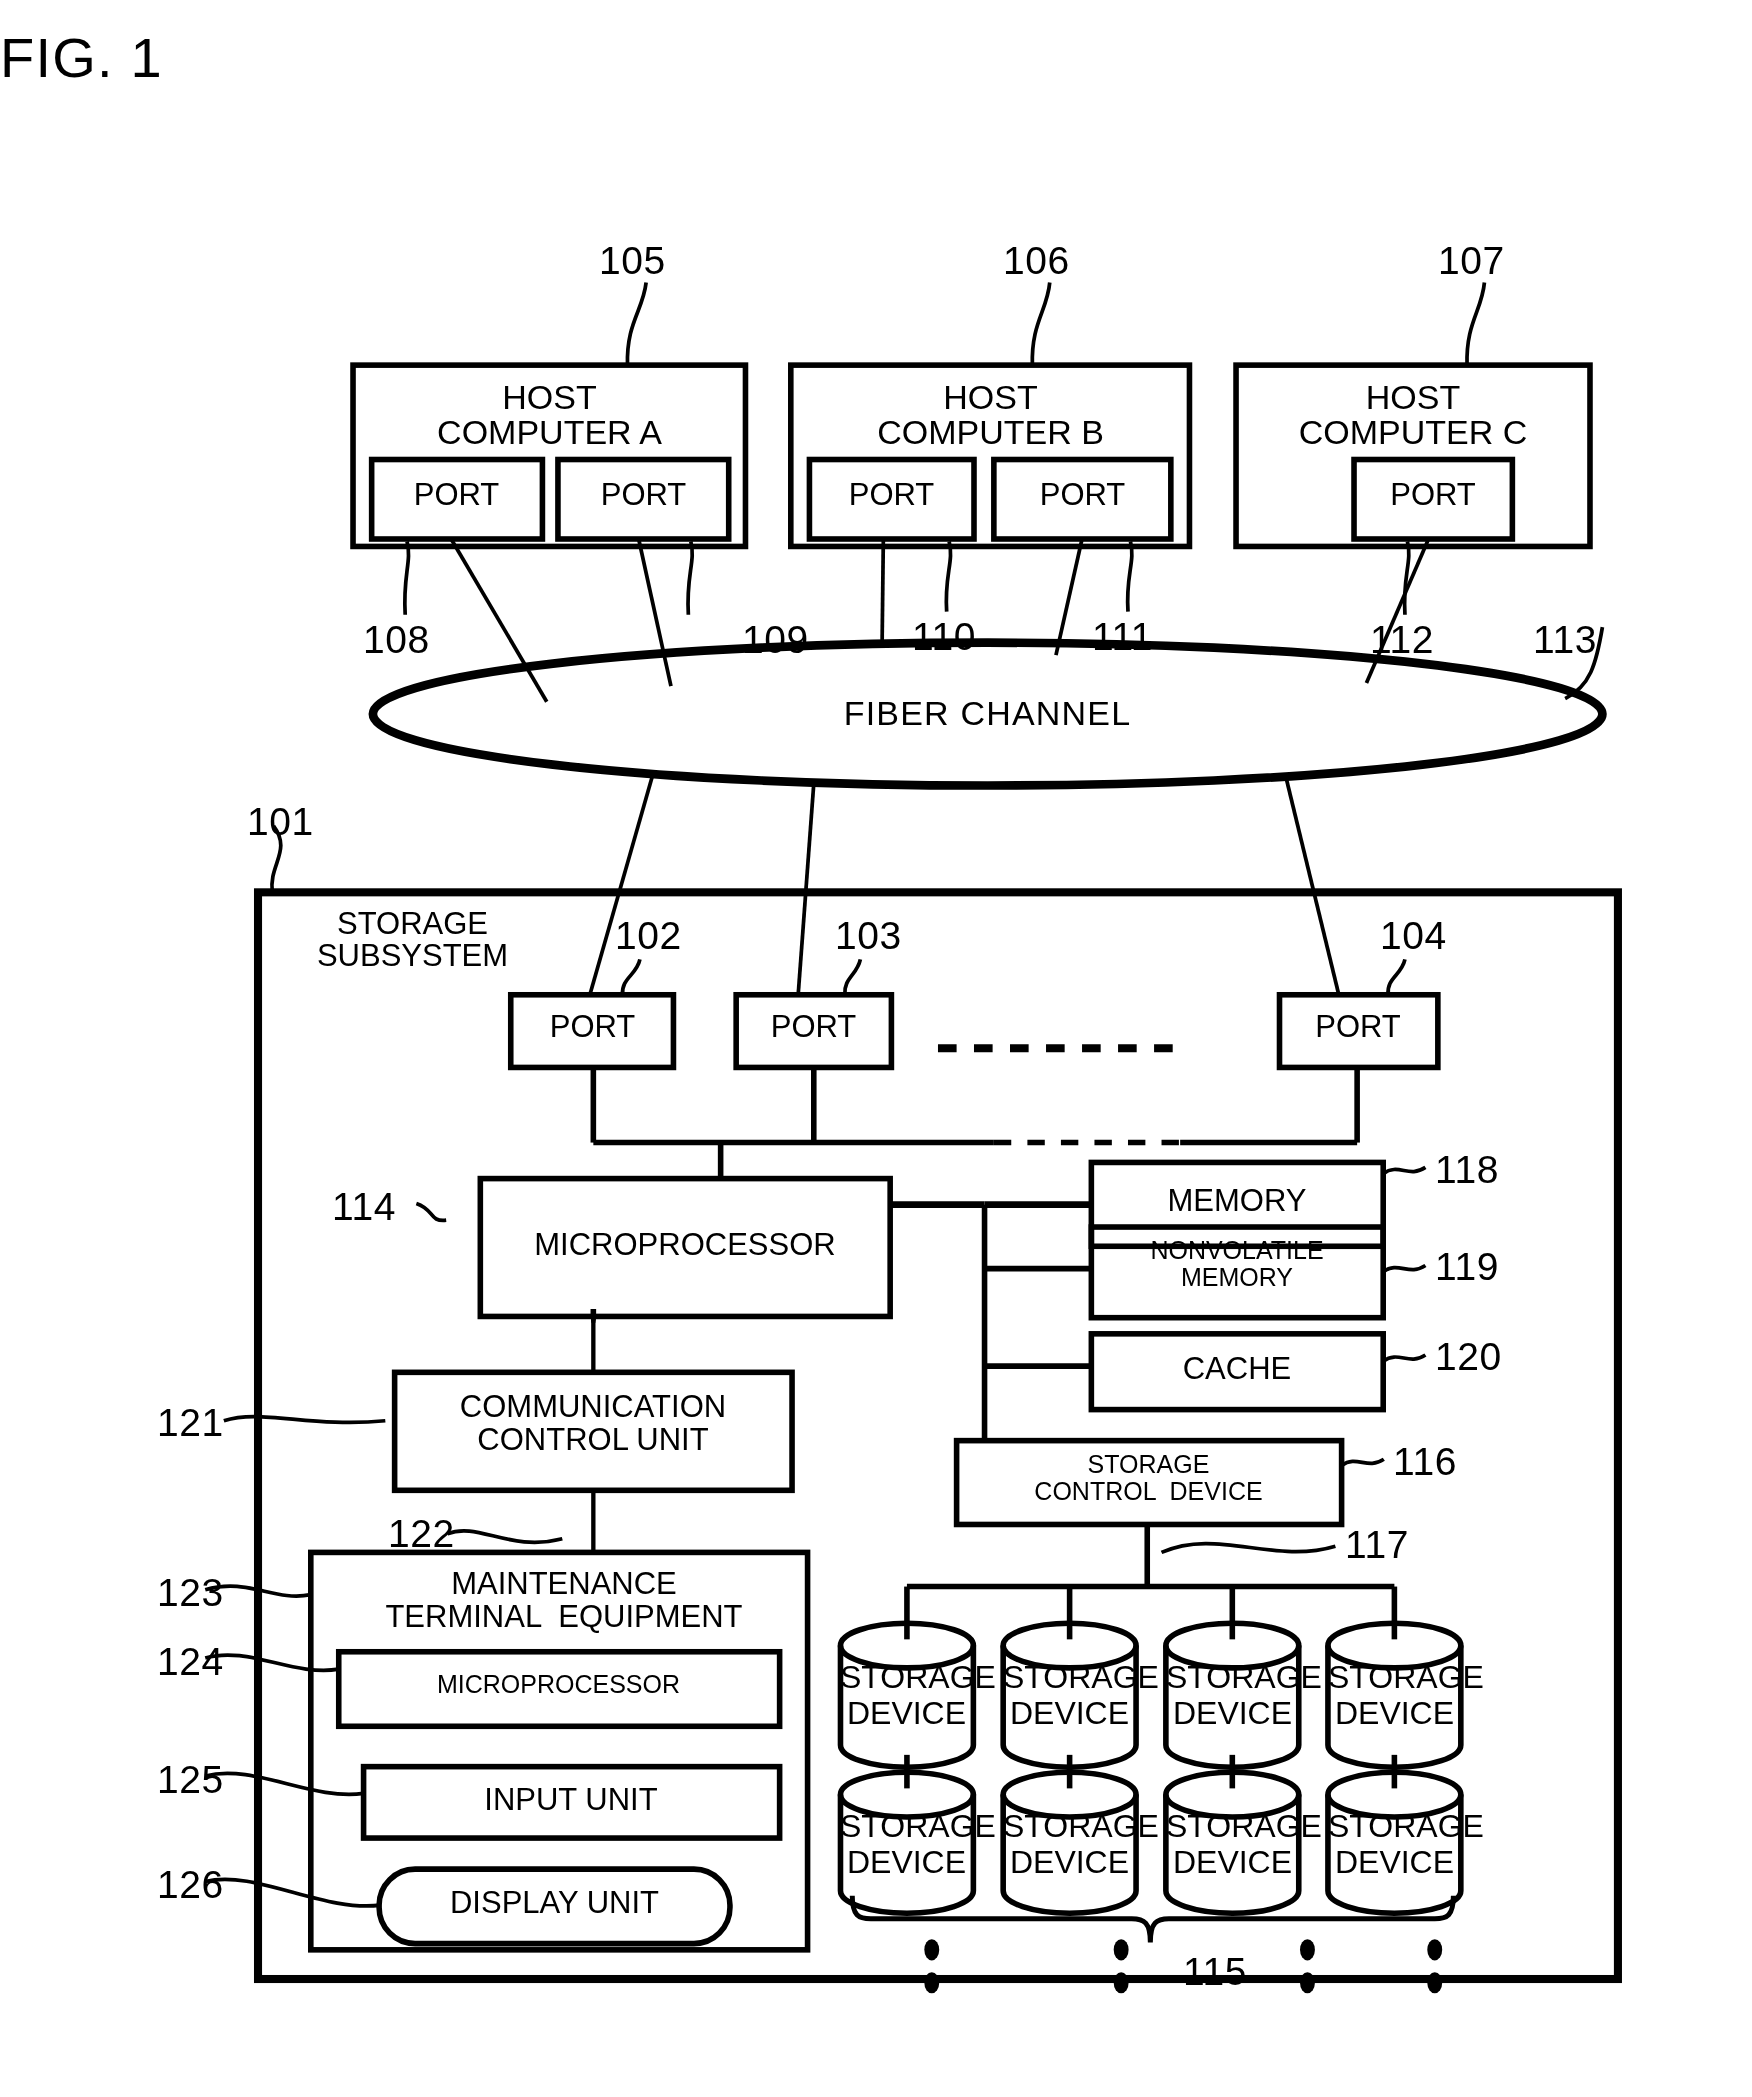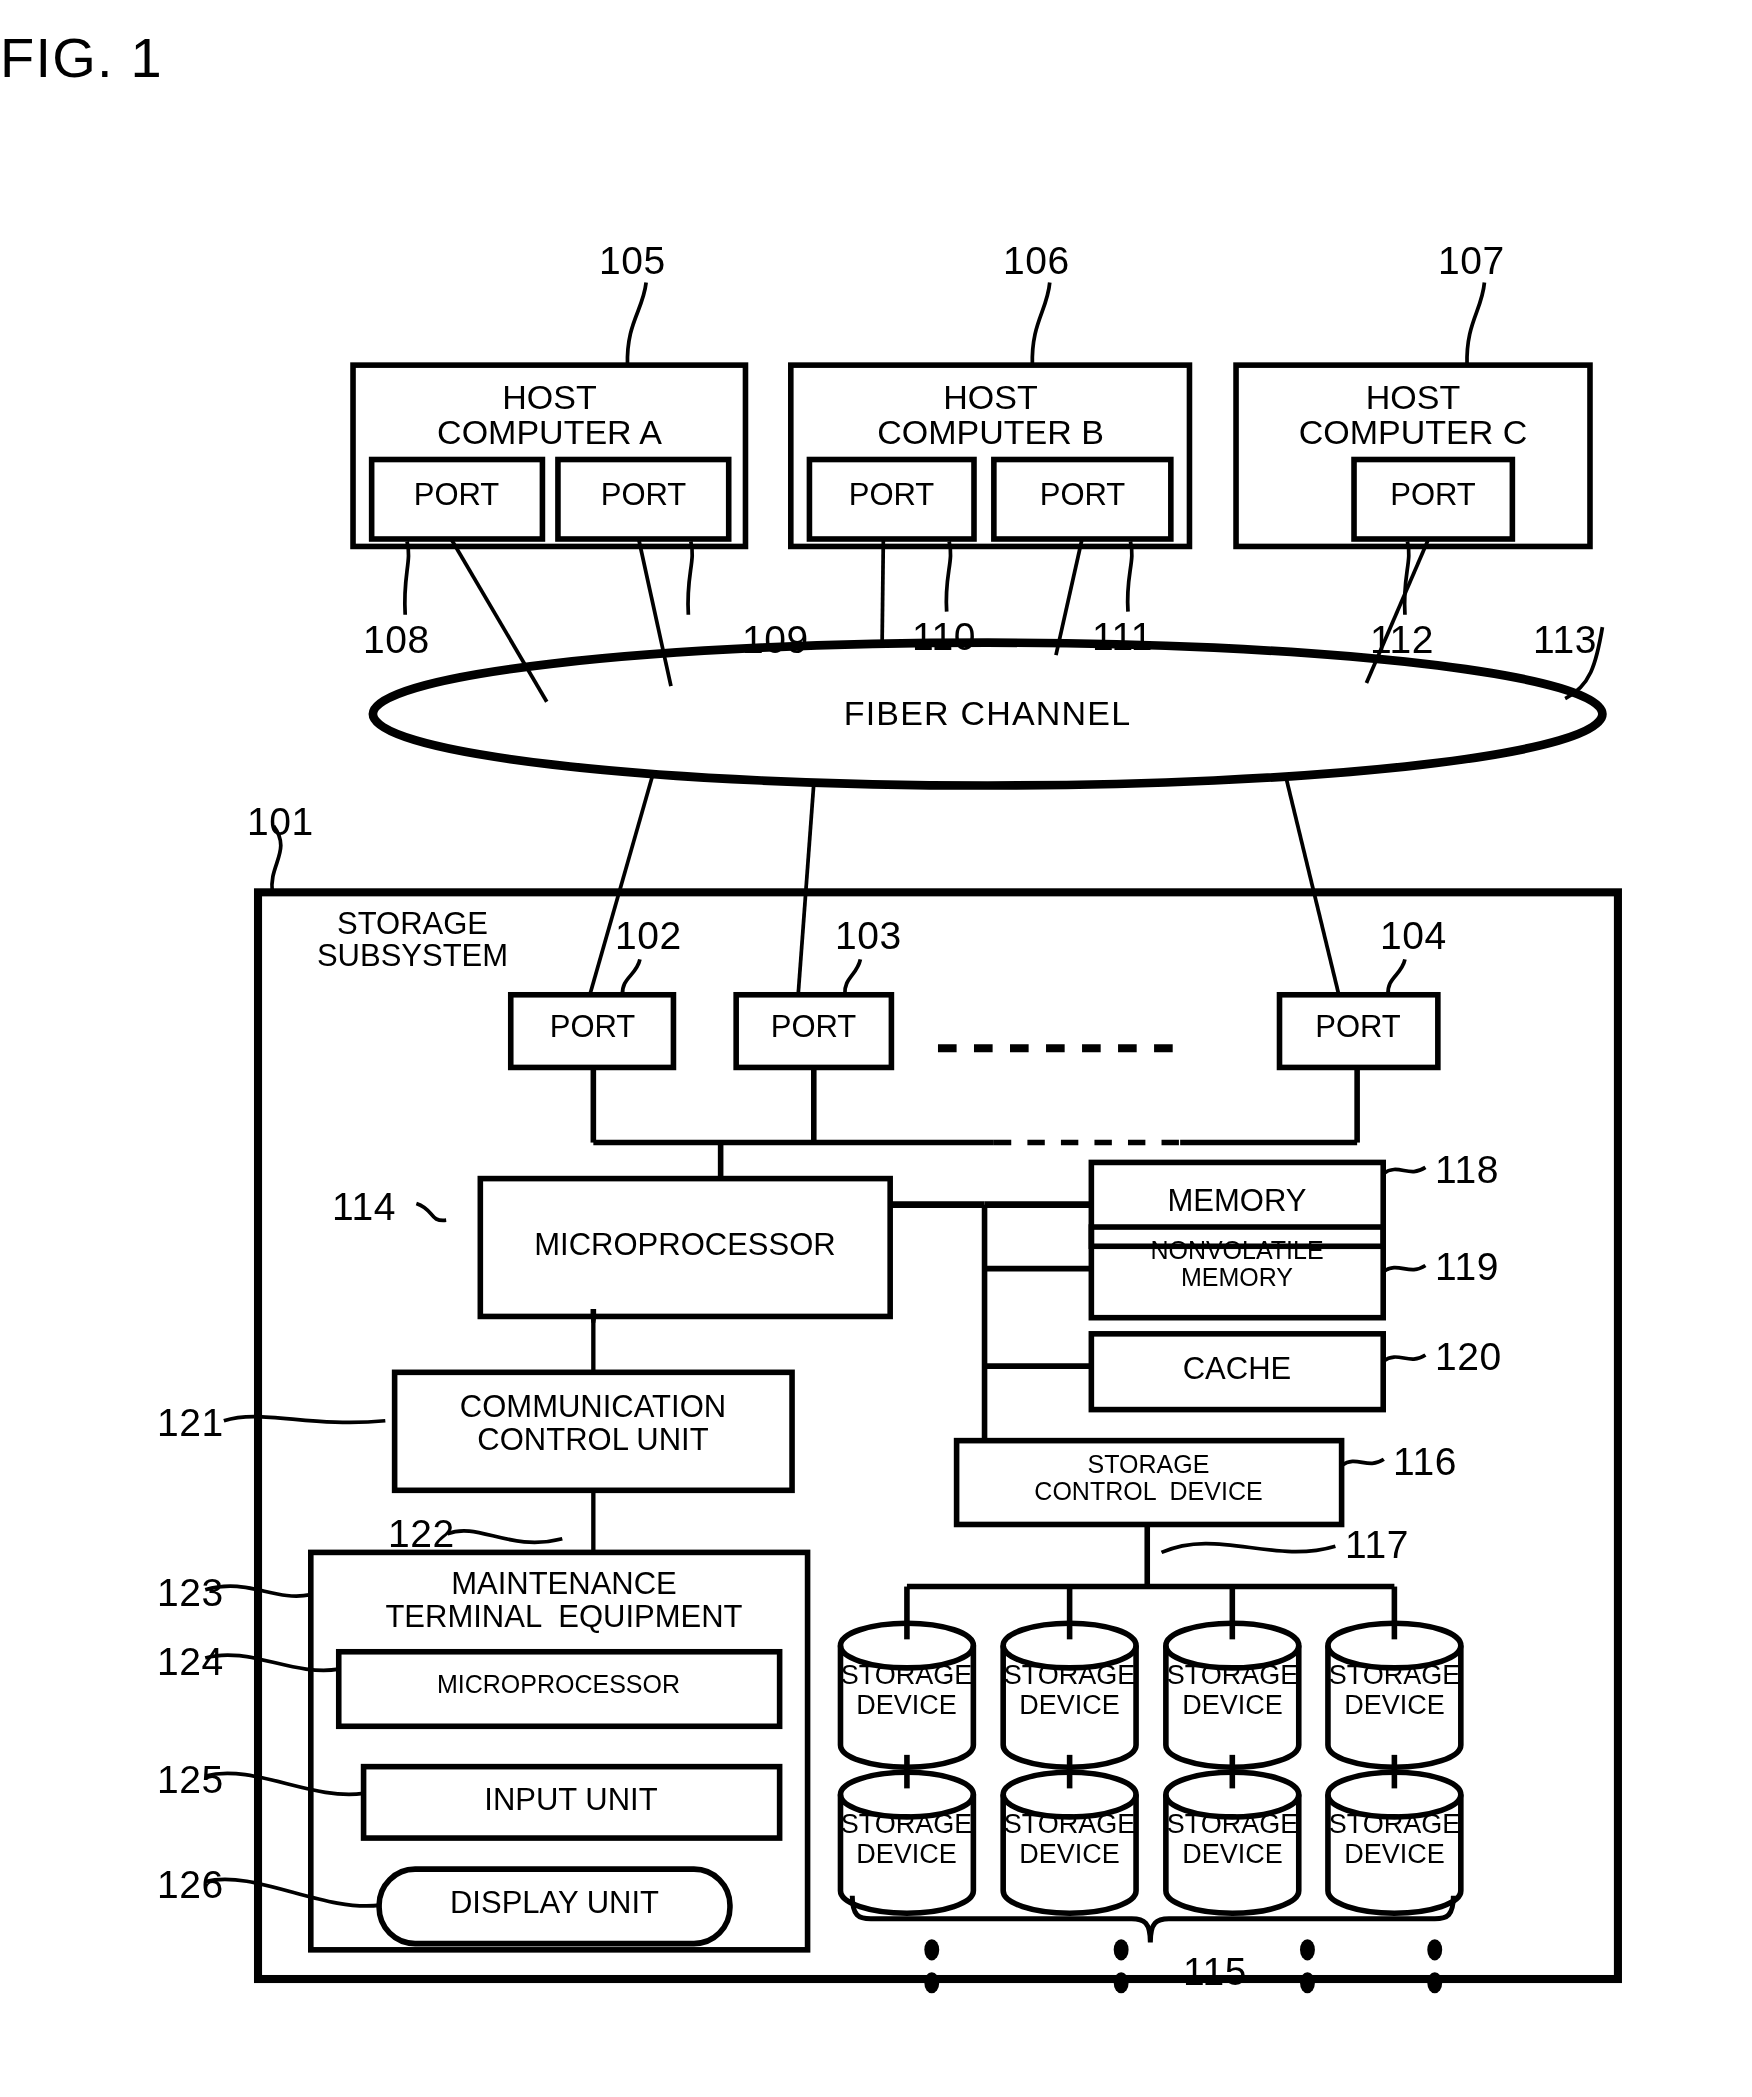--- a/index.html
+++ b/index.html
@@ -47,21 +47,21 @@
   .refnum {
     position: absolute;
     font-size: 39px;
     font-weight: 400;
     letter-spacing: 0.6px;
     white-space: nowrap;
   }
   .boxtext-54 { font-size: 34px; }
   .boxtext-50 { font-size: 31px; }
   .boxtext-46 { font-size: 25px; }
-  .boxtext-38 { font-size: 27px; }
+  .boxtext-38 { font-size: 32px; }
 </style>
 </head>
 <body>
 
 <div id="fig-root">
 
   <div class="fig-title">FIG. 1</div>
 
   <svg id="fig-svg" viewBox="0 0 2822 3377">
     <g fill="none" stroke="#000" stroke-width="9" stroke-linecap="butt" stroke-linejoin="miter">

